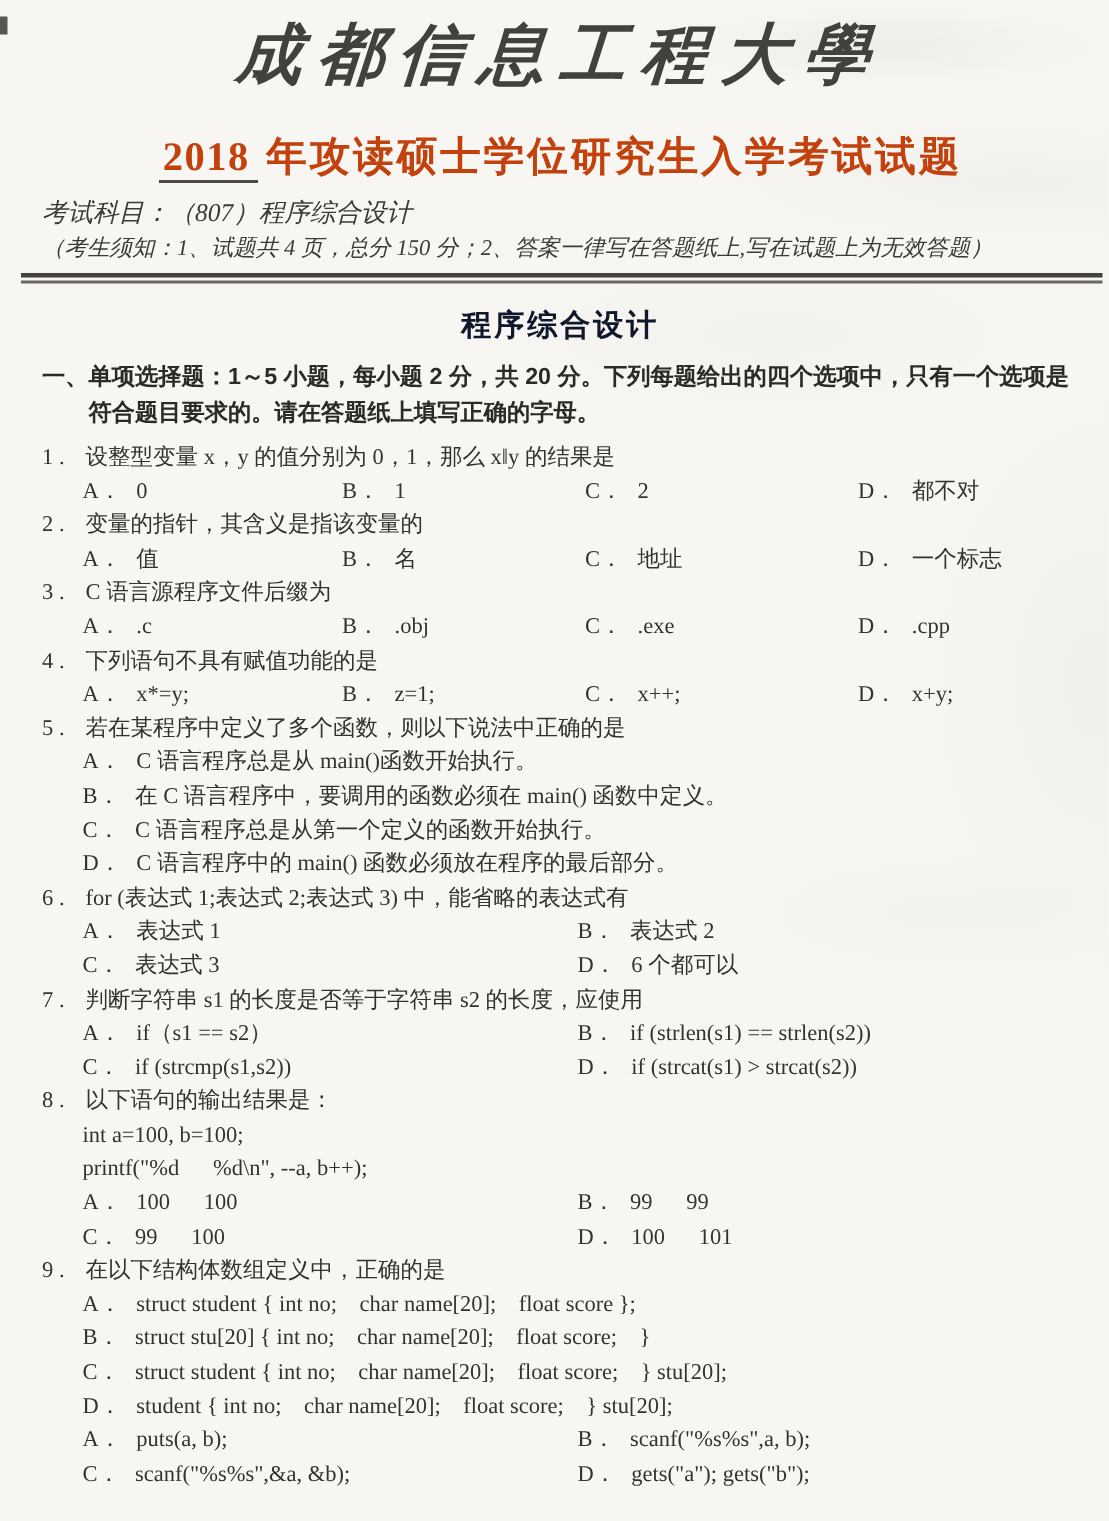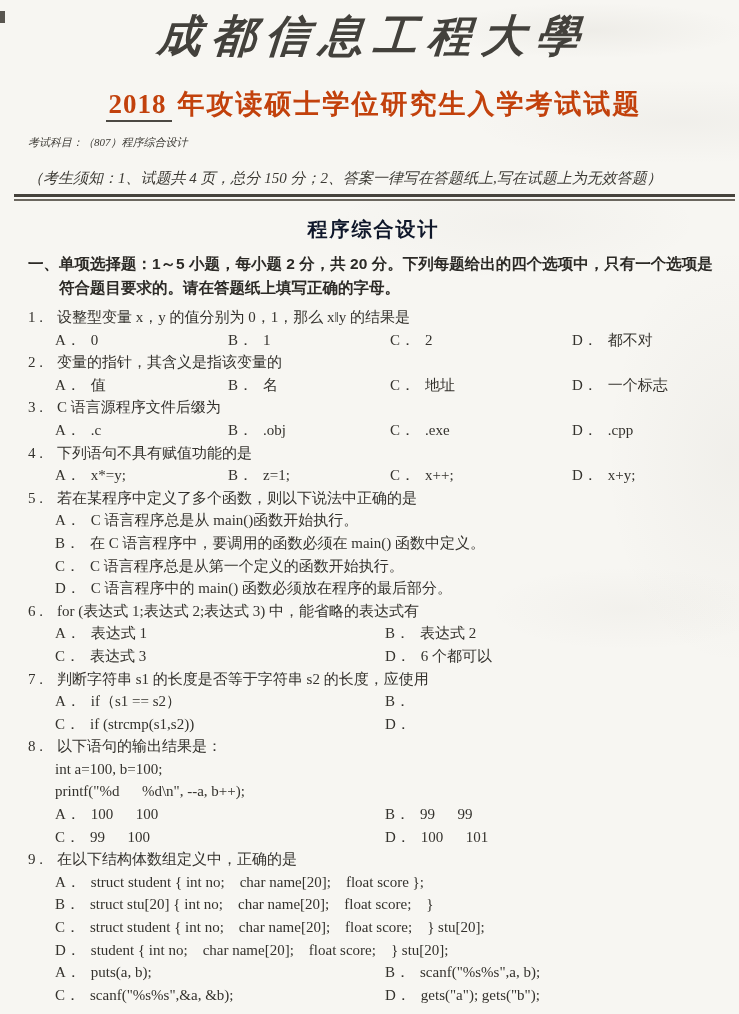--- a/index.html
+++ b/index.html
@@ -39,22 +39,22 @@
     color:#c2410c;
     margin-top:20px;
     font-family:"Liberation Sans","DejaVu Sans",sans-serif;
   }
   .main-title .year{
     border-bottom:2px solid #4c4943;
     padding:0 5px 1px 3px;margin-right:6px;
     letter-spacing:1px;
     font-family:"Liberation Serif","DejaVu Serif",serif;
   }
-  .subject-line{font-size:11px;line-height:22px;font-style:italic;margin-top:9px;color:#3c3a34;}
-  .notice-line{font-size:15px;line-height:22px;font-style:italic;margin-top:14px;color:#3c3a34;}
+  .subject-line{font-size:17px;line-height:22px;font-style:italic;margin-top:9px;color:#3c3a34;}
+  .notice-line{font-size:15px;line-height:22px;font-style:italic;margin-top:2px;color:#3c3a34;}
   .rule{margin:5px -16px 0 -14px;}
   .rule .r1{height:3px;background:#45423c;}
   .rule .r2{height:2px;background:#6b675f;margin-top:2px;}
 
   .section-title{
     text-align:center;
     font-size:20px;line-height:28px;
     font-weight:bold;color:#0f172a;
     letter-spacing:2px;
     margin-top:14px;
@@ -271,27 +271,29 @@
         <span class="q-num">7 .</span>
         <span class="stem-text">判断字符串 s1 的长度是否等于字符串 s2 的长度，应使用</span>
       </div>
       <div class="opts-grid2">
         <span class="opt">
             <span class="opt-label">A．</span>
             <span class="opt-text">if（s1 == s2）</span>
           </span>
         <span class="opt">
             <span class="opt-label">B．</span>
+            <span class="opt-text">if (strlen(s1) == strlen(s2))</span>
           </span>
         <span class="opt">
             <span class="opt-label">C．</span>
             <span class="opt-text">if (strcmp(s1,s2))</span>
           </span>
         <span class="opt">
             <span class="opt-label">D．</span>
+            <span class="opt-text">if (strcat(s1) &gt; strcat(s2))</span>
           </span>
       </div>
     </div>
 
     <div class="q">
       <div class="q-stem">
         <span class="q-num">8 .</span>
         <span class="stem-text">以下语句的输出结果是：</span>
       </div>
       <div class="code-line">int a=100, b=100;</div>

